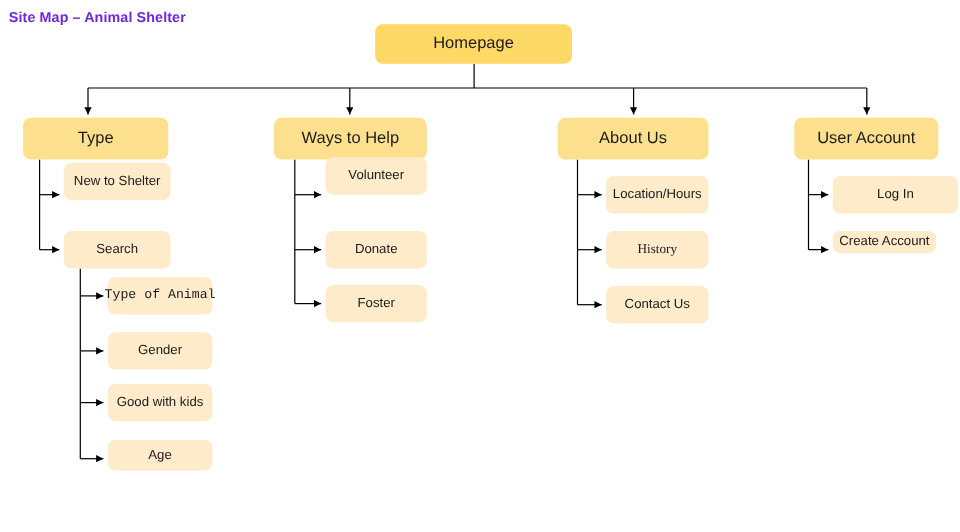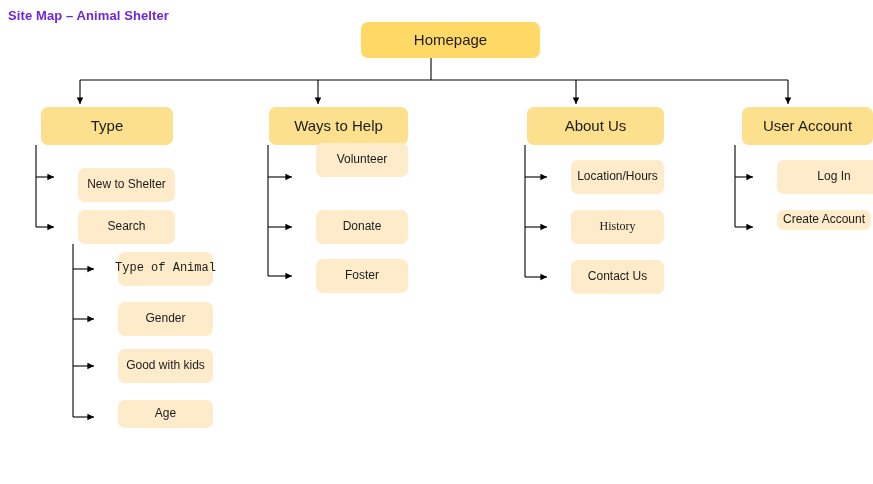--- a/index.html
+++ b/index.html
@@ -32,21 +32,20 @@
     position: absolute;
     box-sizing: border-box;
     display: flex;
     align-items: center;
     justify-content: center;
     text-align: center;
     border-radius: 7px;
     line-height: 1.15;
     padding: 0 4px;
     white-space: nowrap;
-    margin-left: 20px;
   }
   .level-1 {
     background: #ffd966;
     font-size: 15px;
     color: #1c1c1c;
   }
   .level-2 {
     background: #fde08d;
     font-size: 15px;
     color: #1c1c1c;
@@ -118,21 +117,21 @@
     <path d="M735,227 L753,227" stroke="#000" stroke-width="1.1" fill="none" marker-end="url(#arrow)"></path>
   </svg>
 
   <div class="node level-1" style="left:341px; top:22px; width:179px; height:36px;">Homepage</div>
 
   <div class="node level-2" style="left:21px; top:107px; width:132px; height:38px;">Type</div>
   <div class="node level-2" style="left:249px; top:107px; width:139px; height:38px;">Ways to Help</div>
   <div class="node level-2" style="left:507px; top:107px; width:137px; height:38px;">About Us</div>
   <div class="node level-2" style="left:722px; top:107px; width:131px; height:38px;">User Account</div>
 
-  <div class="node level-3" style="left:58px; top:168px; width:97px; height:34px;">New to Shelter</div>
+  <div class="node level-3" style="left:58px; top:148px; width:97px; height:34px;">New to Shelter</div>
   <div class="node level-3" style="left:58px; top:210px; width:97px; height:34px;">Search</div>
 
   <div class="node level-4" style="left:98px; top:252px; width:95px; height:34px;font-family:Liberation Mono, monospace;">Type of Animal</div>
   <div class="node level-4" style="left:98px; top:302px; width:95px; height:34px;">Gender</div>
   <div class="node level-4" style="left:98px; top:349px; width:95px; height:34px;">Good with kids</div>
   <div class="node level-4" style="left:98px; top:400px; width:95px; height:28px;">Age</div>
 
   <div class="node level-3" style="left:296px; top:143px; width:92px; height:34px;">Volunteer</div>
   <div class="node level-3" style="left:296px; top:210px; width:92px; height:34px;">Donate</div>
   <div class="node level-3" style="left:296px; top:259px; width:92px; height:34px;">Foster</div>

